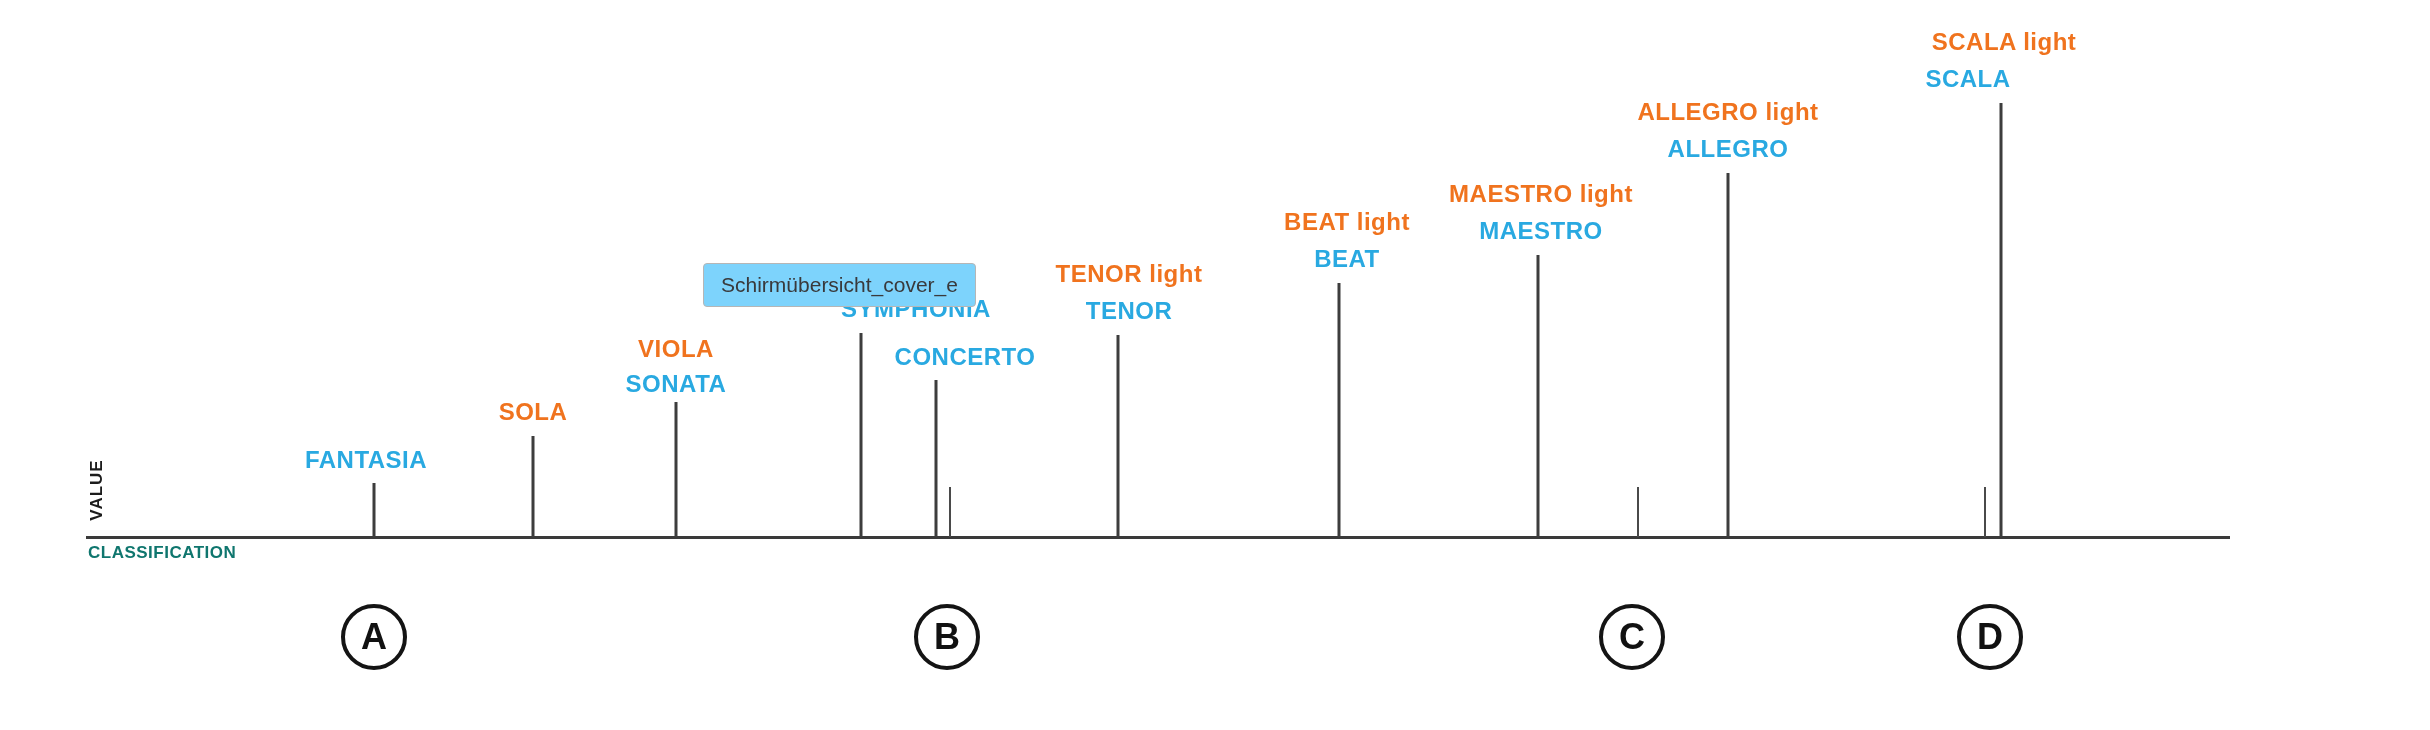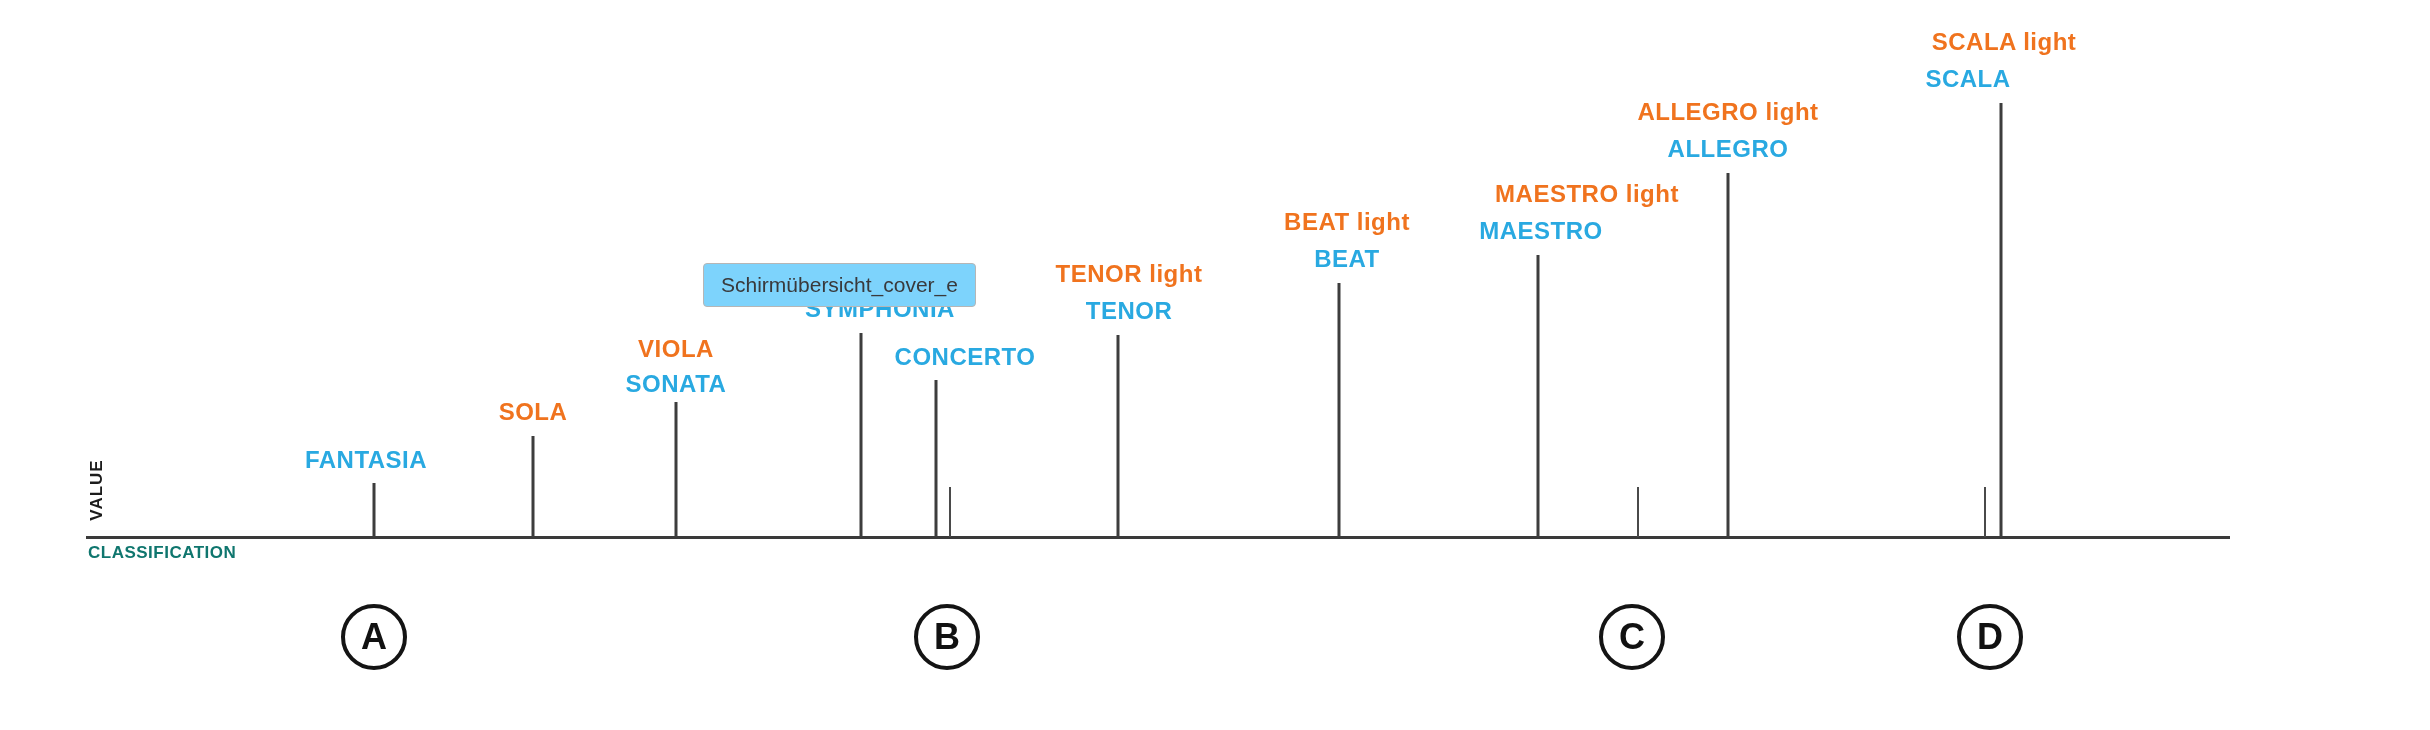--- a/index.html
+++ b/index.html
@@ -95,27 +95,27 @@
   <div class="tick" style="left:1118px; top:335px; height:202px;"></div>
   <div class="tick" style="left:1339px; top:283px; height:254px;"></div>
   <div class="tick" style="left:1538px; top:255px; height:282px;"></div>
   <div class="tick" style="left:1728px; top:173px; height:364px;"></div>
   <div class="tick" style="left:2001px; top:103px; height:434px;"></div>
 
   <div class="plabel c-blue" style="left:366px;  top:448px;">FANTASIA</div>
   <div class="plabel c-orange" style="left:533px;  top:400px;">SOLA</div>
   <div class="plabel c-orange" style="left:676px;  top:337px;">VIOLA</div>
   <div class="plabel c-blue" style="left:676px;  top:372px;">SONATA</div>
-  <div class="plabel c-blue" style="left:880px;  top:297px;">SYMPHONIA</div>
+  <div class="plabel c-blue" style="left:916px;  top:297px;">SYMPHONIA</div>
   <div class="plabel c-blue" style="left:965px;  top:345px;">CONCERTO</div>
   <div class="plabel c-orange" style="left:1129px; top:262px;">TENOR light</div>
   <div class="plabel c-blue" style="left:1129px; top:299px;">TENOR</div>
   <div class="plabel c-orange" style="left:1347px; top:210px;">BEAT light</div>
   <div class="plabel c-blue" style="left:1347px; top:247px;text-align:right;">BEAT</div>
-  <div class="plabel c-orange" style="left:1541px; top:182px;margin-left:46px;">MAESTRO light</div>
+  <div class="plabel c-orange" style="left:1541px; top:182px;">MAESTRO light</div>
   <div class="plabel c-blue" style="left:1541px; top:219px;">MAESTRO</div>
   <div class="plabel c-orange" style="left:1728px; top:100px;">ALLEGRO light</div>
   <div class="plabel c-blue" style="left:1728px; top:137px;">ALLEGRO</div>
   <div class="plabel c-orange" style="left:2004px; top:30px;">SCALA light</div>
   <div class="plabel c-blue" style="left:1952px; top:67px;margin-left:16px;">SCALA</div>
 
   <div class="boundary" style="left:950px;"></div>
   <div class="boundary" style="left:1638px;"></div>
   <div class="boundary" style="left:1985px;"></div>
 

